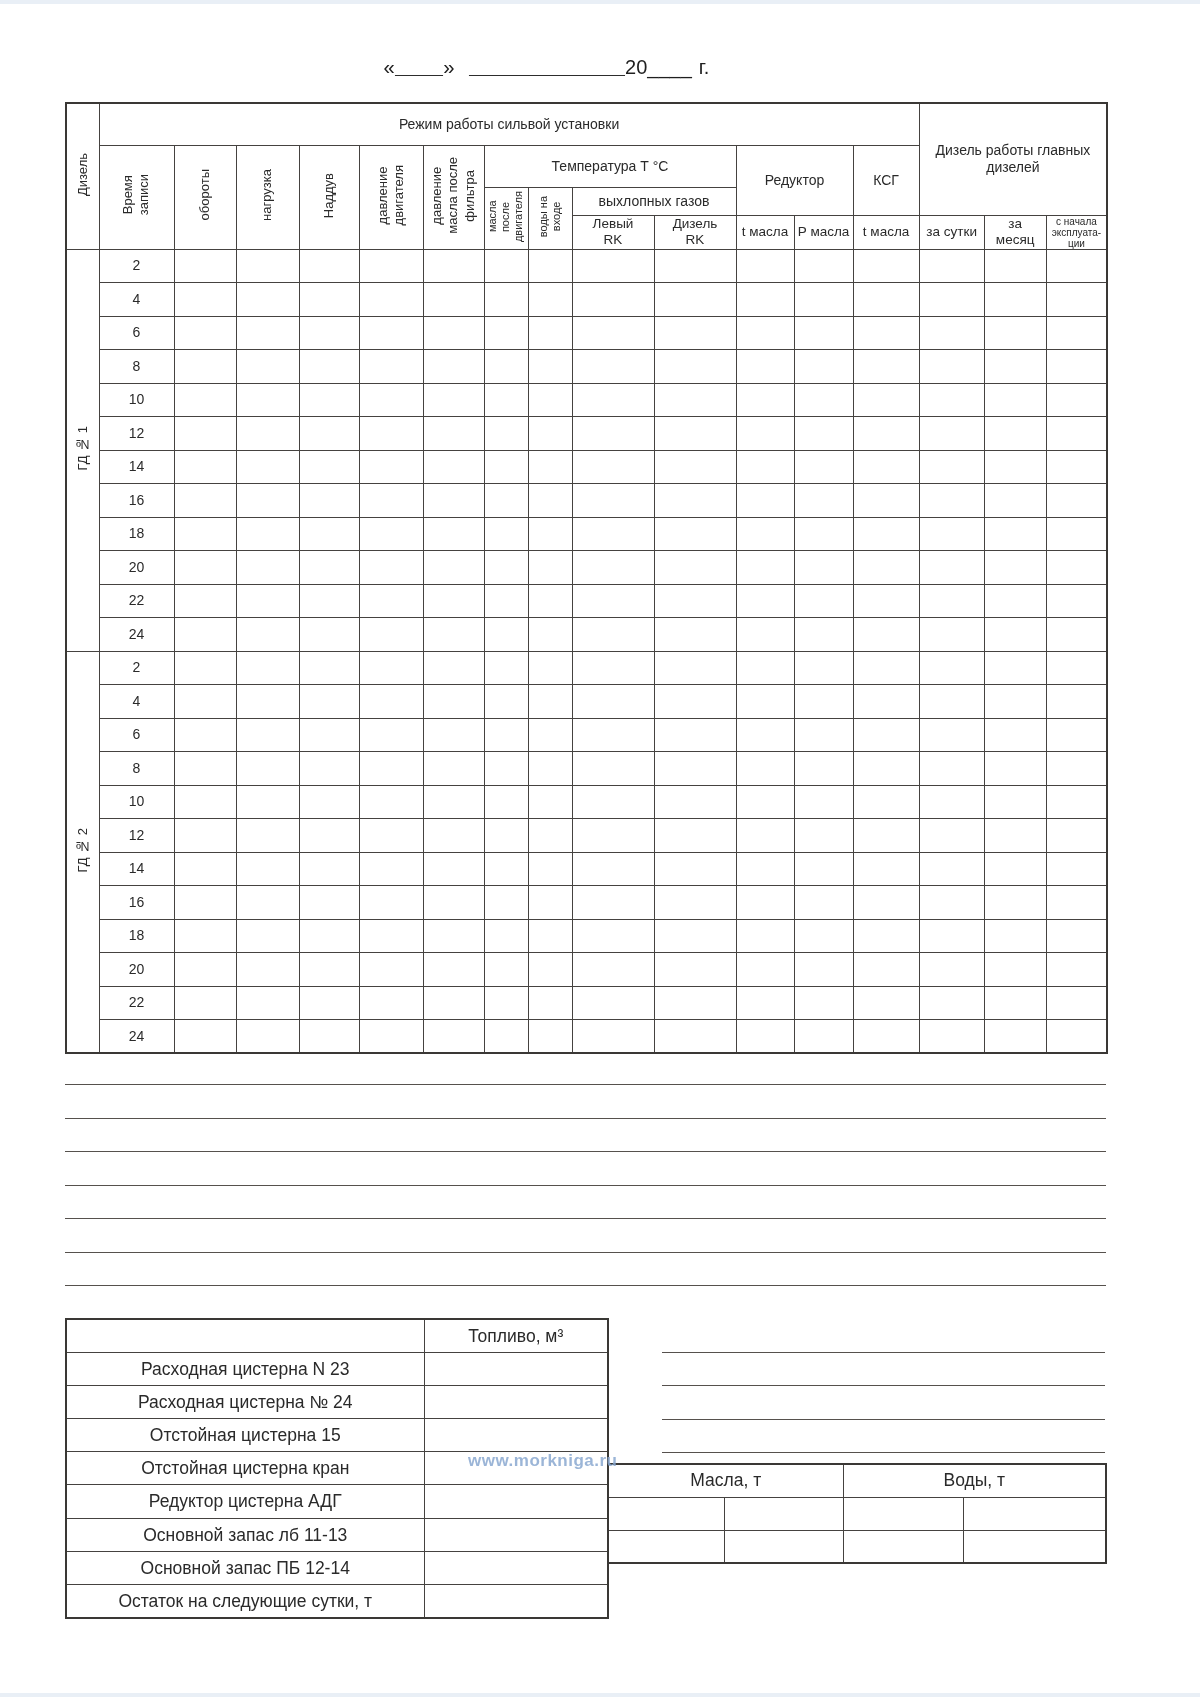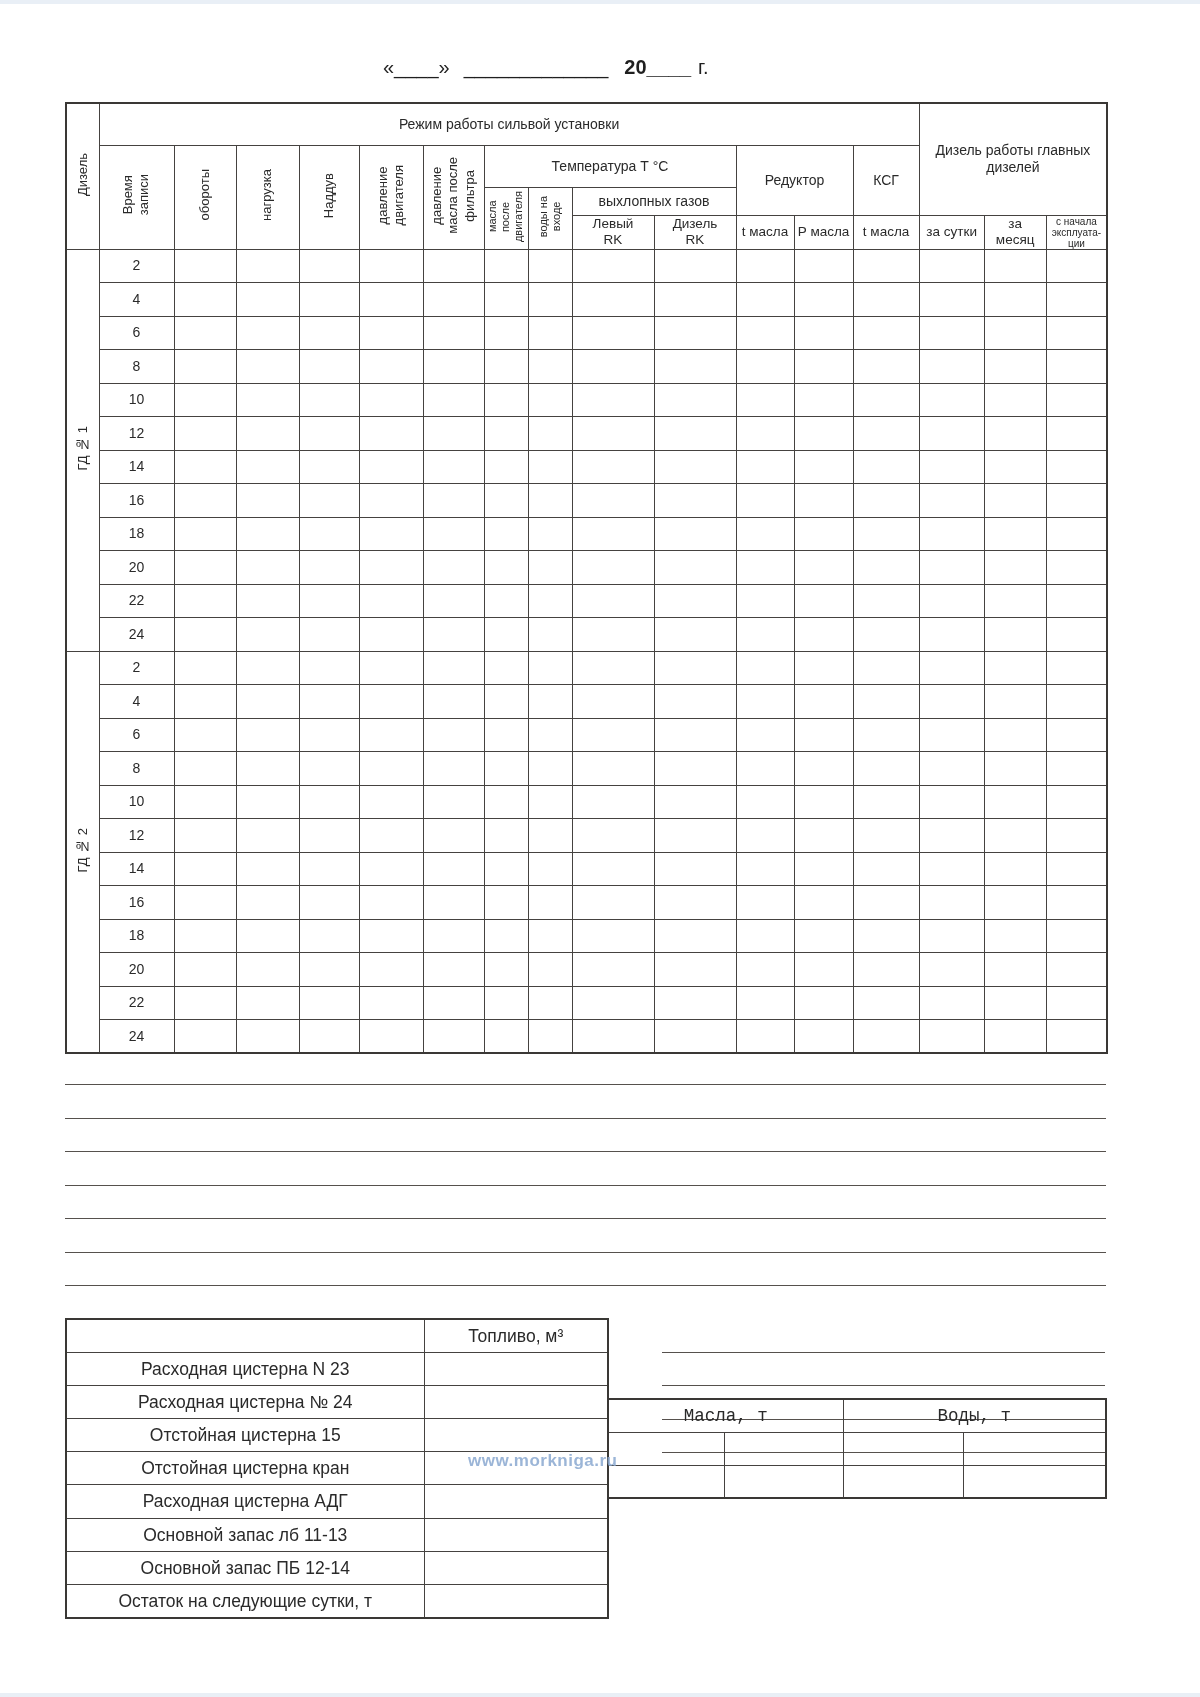--- a/index.html
+++ b/index.html
@@ -6,23 +6,23 @@
   body{
     width:1200px;height:1697px;position:relative;background:#ffffff;
     font-family:"Liberation Sans","DejaVu Sans",sans-serif;color:#2a2a2a;
     overflow:hidden;
   }
   .edge-strip{position:absolute;left:0;width:1200px;height:4px;background:#e9eff6;}
   .edge-top{top:0;} .edge-bottom{bottom:0;}
 
   
   .date-line{position:absolute;left:383px;top:56px;font-size:20px;color:#1f1f1f;white-space:nowrap;}
-  .date-line .blank{letter-spacing:0;}
+  .date-line .blank{letter-spacing:0;font-family:Liberation Mono, monospace;}
   .date-line .month{margin-left:14px;}
-  .date-line .year{margin-left:16px;font-weight:bold;}
+  .date-line .year{}
   .date-line .suffix{margin-left:7px;}
 
   
   table{border-collapse:collapse;table-layout:fixed;}
   .main-table{position:absolute;left:65px;top:102px;width:1041px;border:2px solid #3a3835;}
   .main-table td{border:1.5px solid #454240;padding:0;text-align:center;vertical-align:middle;
                  font-size:14px;line-height:1.2;overflow:hidden;}
   .main-table tr.h1{height:42px;} .main-table tr.h2{height:42px;}
   .main-table tr.h3{height:28px;} .main-table tr.h4{height:34px;}
   .main-table tbody tr{height:33.5px;}
@@ -39,21 +39,21 @@
   .note-line{position:absolute;left:65px;width:1041px;height:0;border-top:1.7px solid #56514d;}
   .short-line{position:absolute;left:662px;width:443px;height:0;border-top:1.7px solid #56514d;}
 
   
   .fuel-table{position:absolute;left:65px;top:1318px;width:542px;border:2px solid #3a3835;}
   .fuel-table td{border:1.5px solid #454240;padding:0 4px;text-align:center;vertical-align:middle;
                  font-size:17.5px;line-height:1.15;}
   .fuel-table tr{height:33.2px;margin-left:36px;}
 
   
-  .liquids-table{position:absolute;left:607px;top:1398px;width:498px;border:2px solid #3a3835;font-family:Liberation Mono, monospace;}
+  .liquids-table{position:absolute;left:607px;top:1463px;width:498px;border:2px solid #3a3835;}
   .liquids-table td{border:1.5px solid #454240;padding:0;text-align:center;vertical-align:middle;
                     font-size:17.5px;}
   .liquids-table tr{height:33px;}
 
   .watermark{position:absolute;left:468px;top:1451px;font-size:17px;font-weight:bold;
              color:rgba(137,168,208,0.85);letter-spacing:0.5px;z-index:5;pointer-events:none;}
 </style>
 </head>
 <body>
 
@@ -601,21 +601,21 @@
       </tr>
       <tr>
         <td>Отстойная цистерна 15</td>
         <td></td>
       </tr>
       <tr>
         <td>Отстойная цистерна кран</td>
         <td></td>
       </tr>
       <tr>
-        <td>Расходная цистерна АДГ</td>
+        <td>Редуктор цистерна АДГ</td>
         <td></td>
       </tr>
       <tr>
         <td>Основной запас лб 11-13</td>
         <td></td>
       </tr>
       <tr>
         <td>Основной запас ПБ 12-14</td>
         <td></td>
       </tr>

